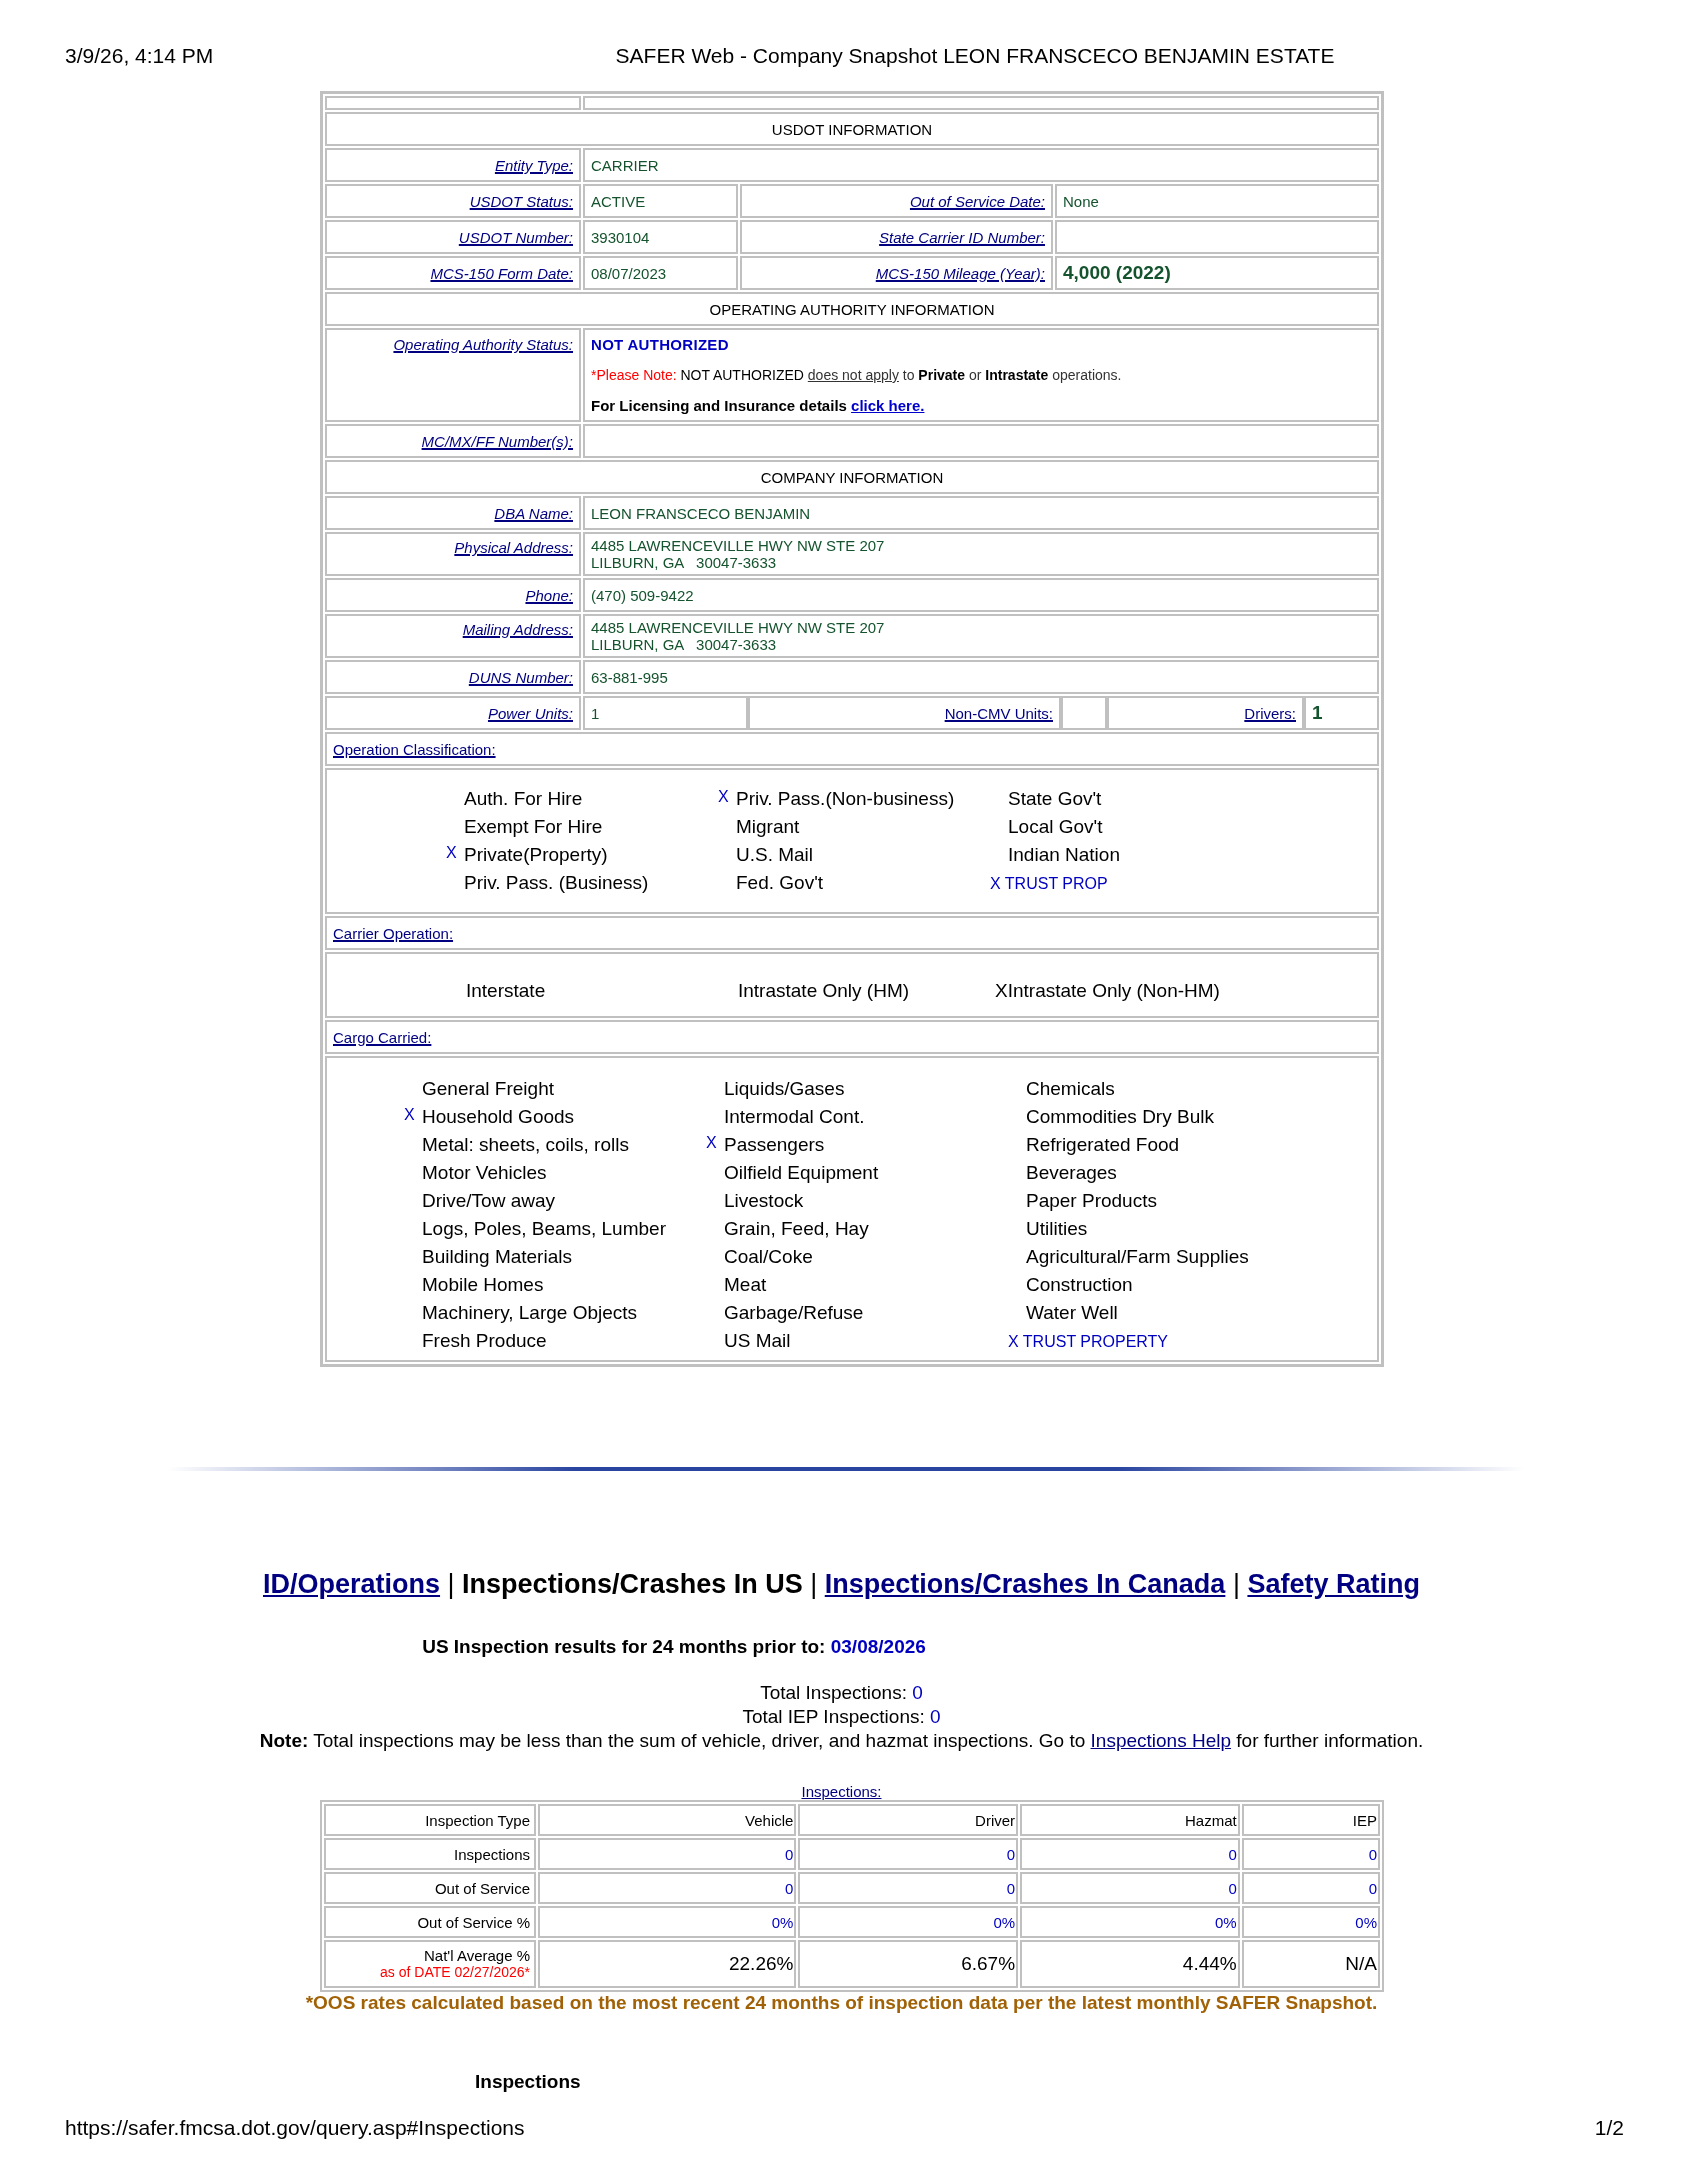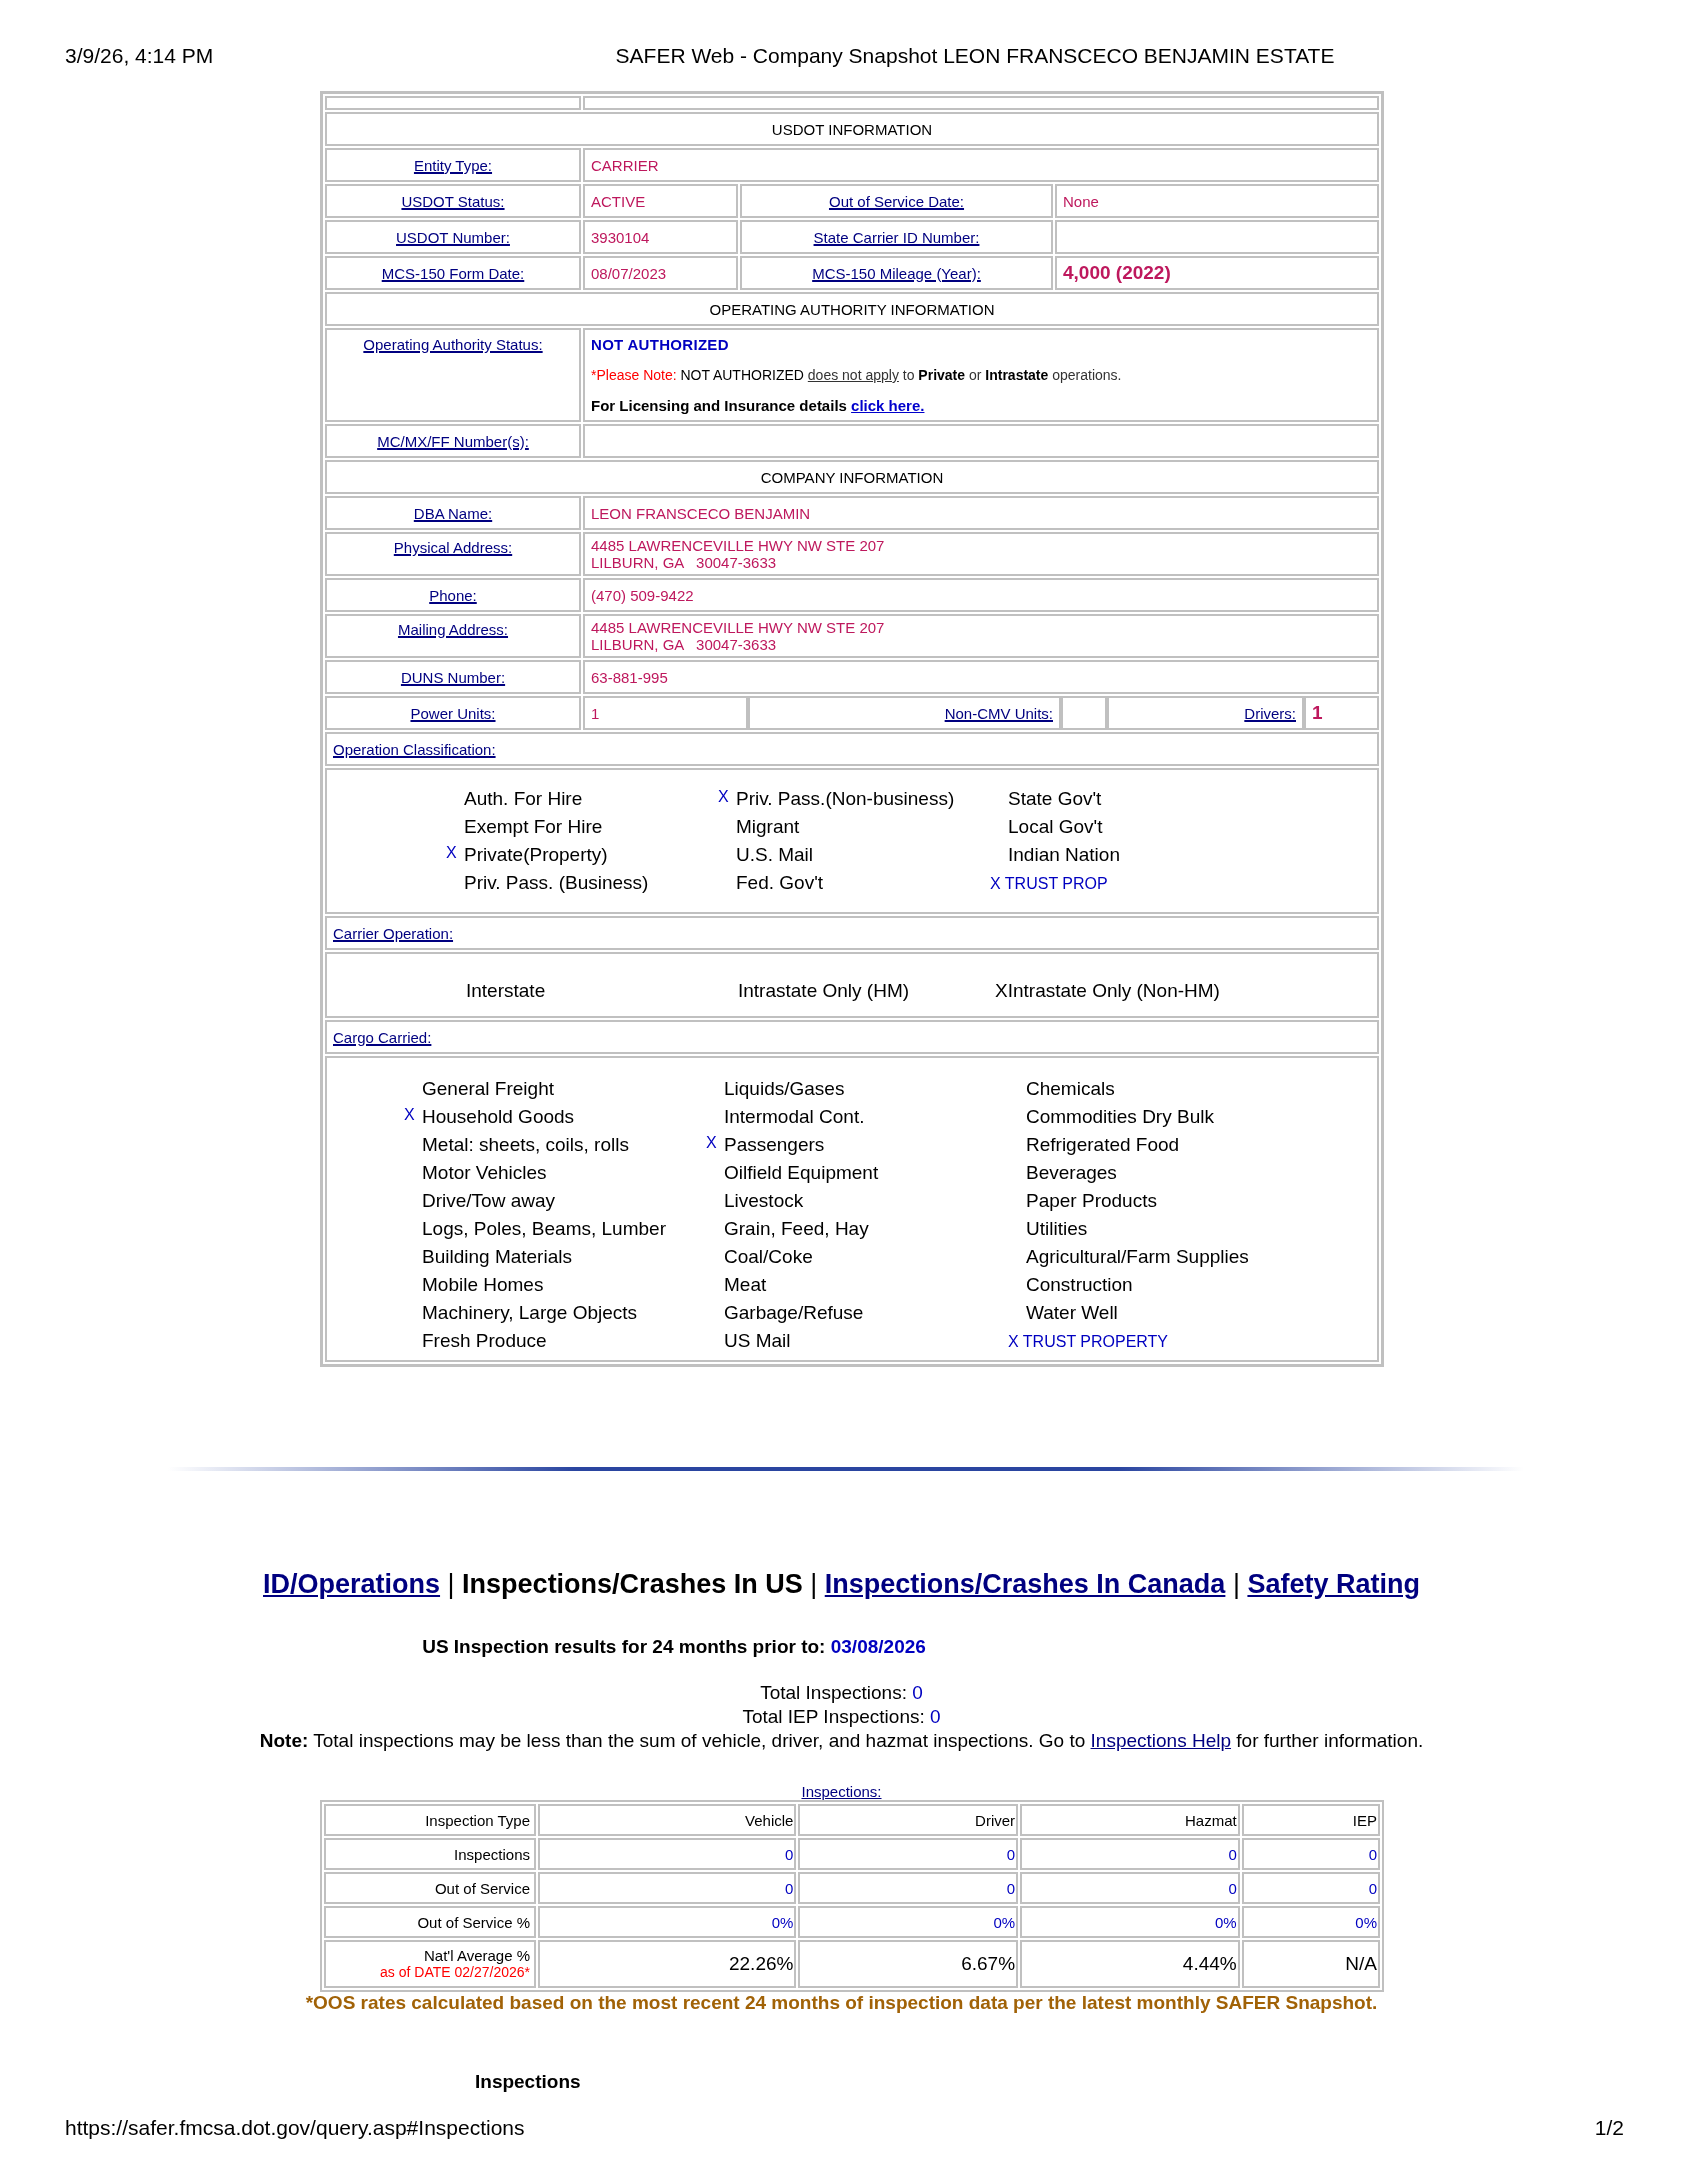--- a/index.html
+++ b/index.html
@@ -6,23 +6,23 @@
   body { width: 1683px; height: 2178px; position: relative; font-family: "Liberation Sans", sans-serif; color: #000; overflow: hidden; }
   .hdr-date { position: absolute; left: 65px; top: 44px; font-size: 21px; }
   .hdr-title { position: absolute; left: 0; width: 1683px; top: 44px; text-align: center; font-size: 21px; padding-left: 267px; box-sizing: border-box; }
   .ftr-url { position: absolute; left: 65px; top: 2116px; font-size: 21px; }
   .ftr-page { position: absolute; right: 59px; top: 2116px; font-size: 21px; }
 
   .outer { position: absolute; left: 320px; top: 91px; width: 1064px; border: 3px solid #c0c0c0; box-sizing: border-box; }
   table.main { width: 100%; border-collapse: separate; border-spacing: 2px; font-size: 15px; }
   table.main td { border: 2px solid #c0c0c0; padding: 0 6px; height: 30px; vertical-align: middle; }
   .sec { text-align: center; color: #000; font-size: 15px; }
-  .lbl { text-align: center; width: 240px; }
+  .lbl { text-align: right; width: 240px; font-style: italic; }
   .lbl a, .link-lbl { color: #000080; text-decoration: underline; text-decoration-thickness: 2px; }
-  .val { color: #be185d; }
+  .val { color: #14532d; }
   .val.big { font-size: 19px; font-weight: bold; }
   .na { color: #0000c0; font-weight: bold; font-size: 15px; letter-spacing: 0.3px; }
   .red { color: #ff0000; }
   .dim { color: #333; }
   .blk { font-weight: bold; }
   .linkblue { color: #0000cc; text-decoration: underline; }
   .grid3 { display: grid; grid-template-columns: 272px 272px 272px; row-gap: 6px; padding: 18px 0 18px 119px; font-size: 19px; }
   .grid3 .it { position: relative; padding-left: 18px; }
   .grid3 .x { position: absolute; left: 0; color: #0000c0; font-size: 16px; }
   .grid3 .trust { color: #0000c0; font-size: 16px; }

